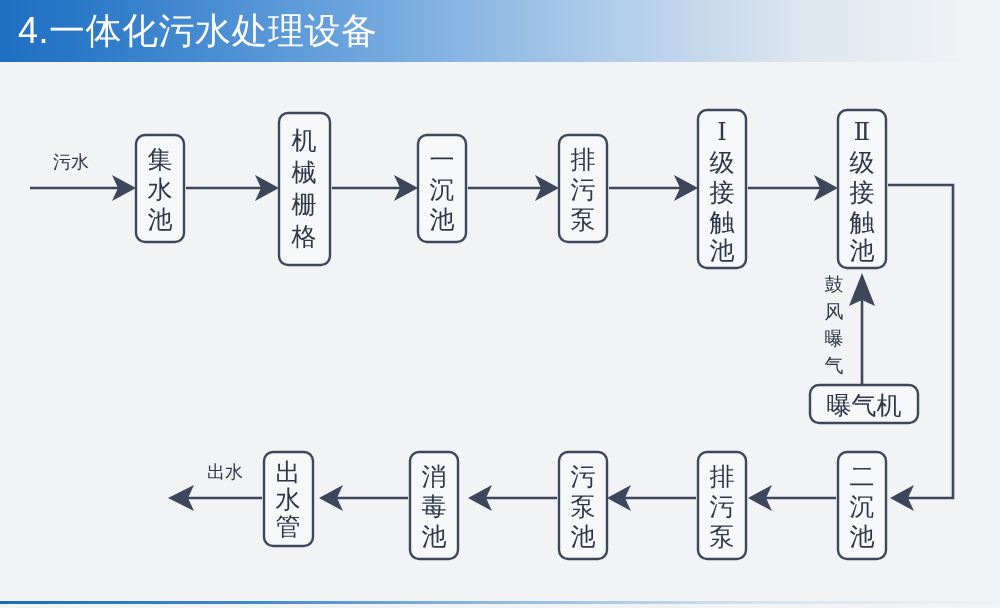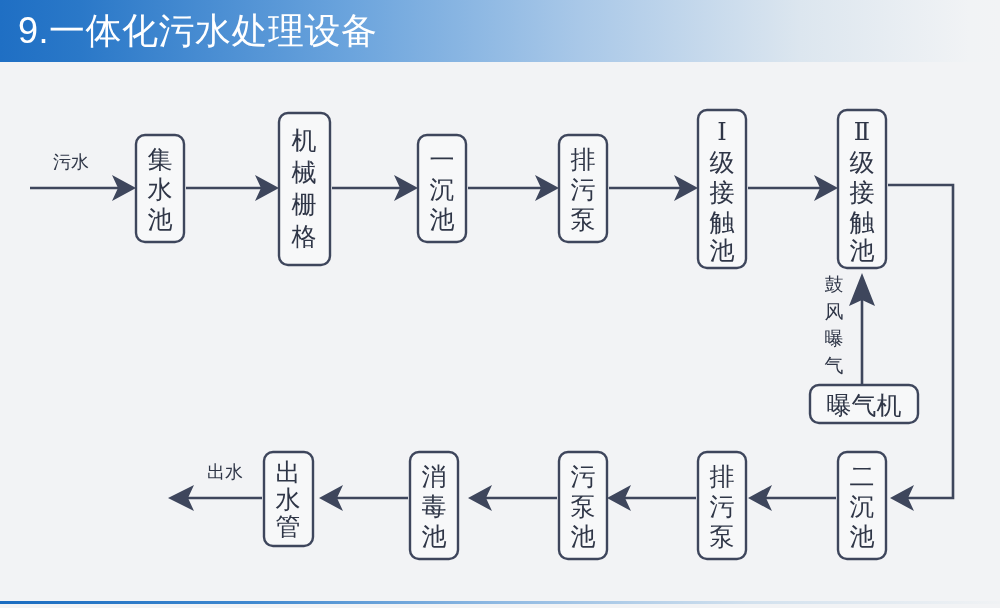--- a/index.html
+++ b/index.html
@@ -125,21 +125,21 @@
     text-anchor: middle;
     dominant-baseline: central;
   }
 </style>
 </head>
 <body>
 
 <div id="page">
 
   <div id="header-bar">
-    <div id="header-title">9.一体化污水处理设备</div>
+    <div id="header-title">4.一体化污水处理设备</div>
   </div>
 
   <div id="diagram">
     <svg id="flow" viewBox="0 0 1000 539" xmlns="http://www.w3.org/2000/svg">
 
       <g>
         <line class="conn" x1="30" y1="126" x2="118" y2="126"></line>
         <polygon class="arrow-head" points="112,113 136,126 112,139 118,126"></polygon>
         <text class="edge-label" x="71" y="100">污水</text>
       </g>

